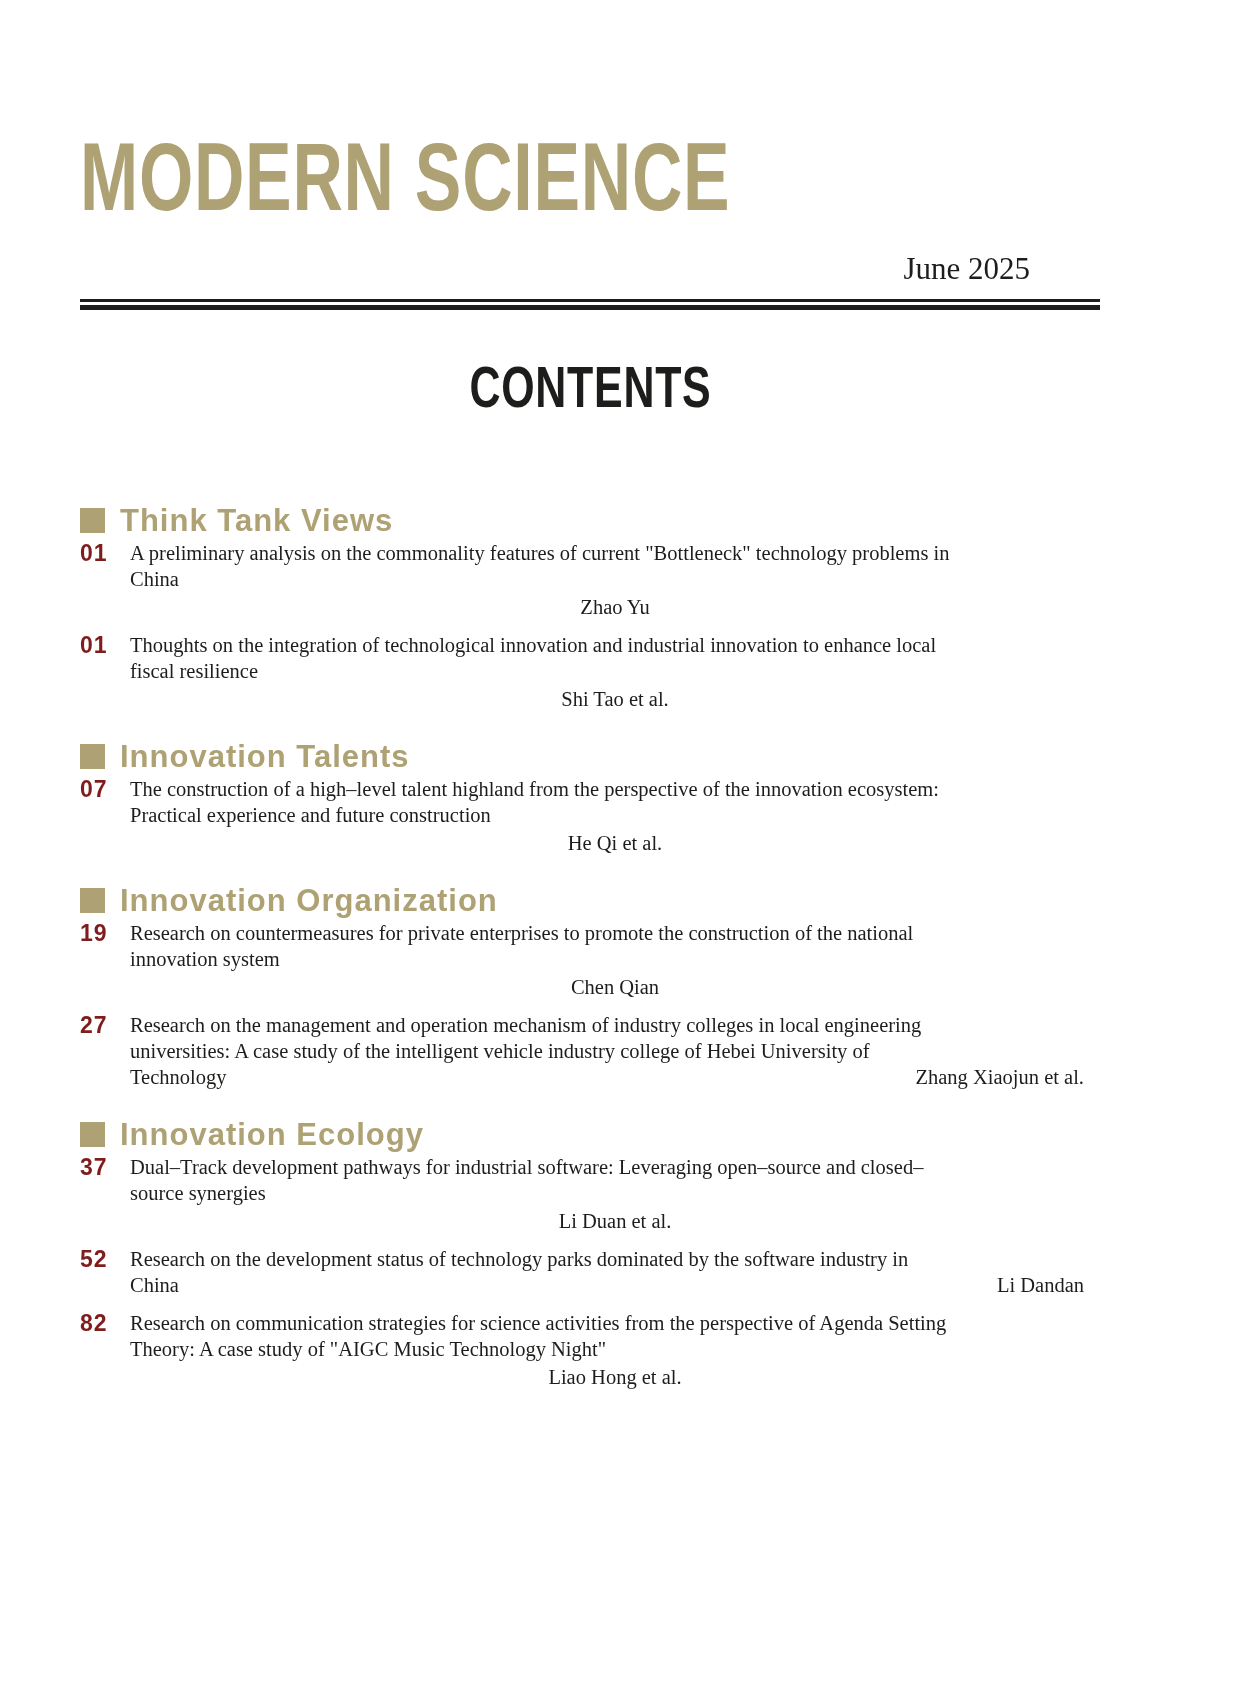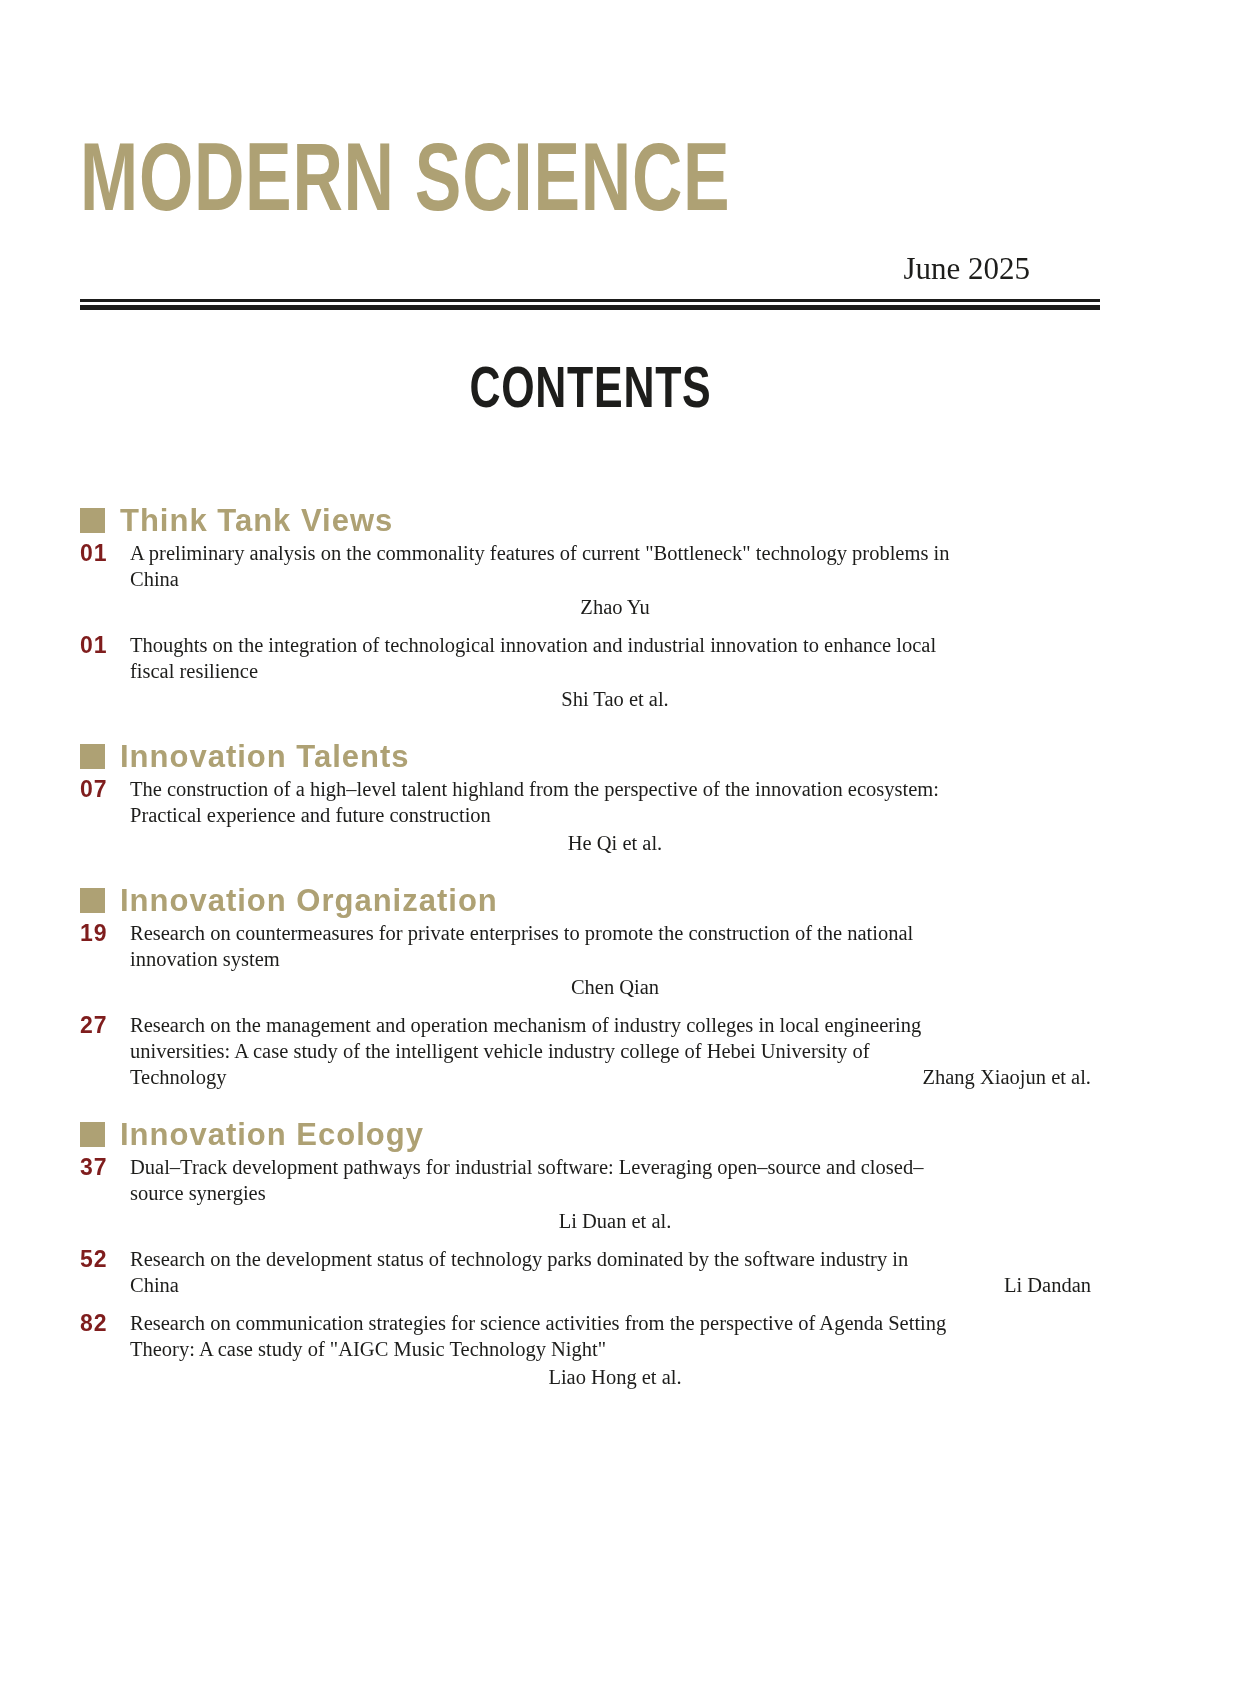--- a/index.html
+++ b/index.html
@@ -94,21 +94,21 @@
     color: #7f1d1d;
   }
   .body {
     flex: 1;
     position: relative;
     font-size: 20.5px;
     line-height: 26px;
   }
   .line { white-space: nowrap; }
   .author { text-align: center; margin-top: 2px; }
-  .author.inline { position: absolute; right: 9px; bottom: 0; margin-top: 0; }
+  .author.inline { position: absolute; right: 16px; bottom: 0; margin-top: 0; }
 </style>
 </head>
 <body>
 
 <div class="page" style="--accent: #aea174;">
   <header>
     <h1 class="journal-title">MODERN SCIENCE</h1>
     <div class="issue-date">June 2025</div>
     <div class="rule-thin"></div>
     <div class="rule-thick"></div>

